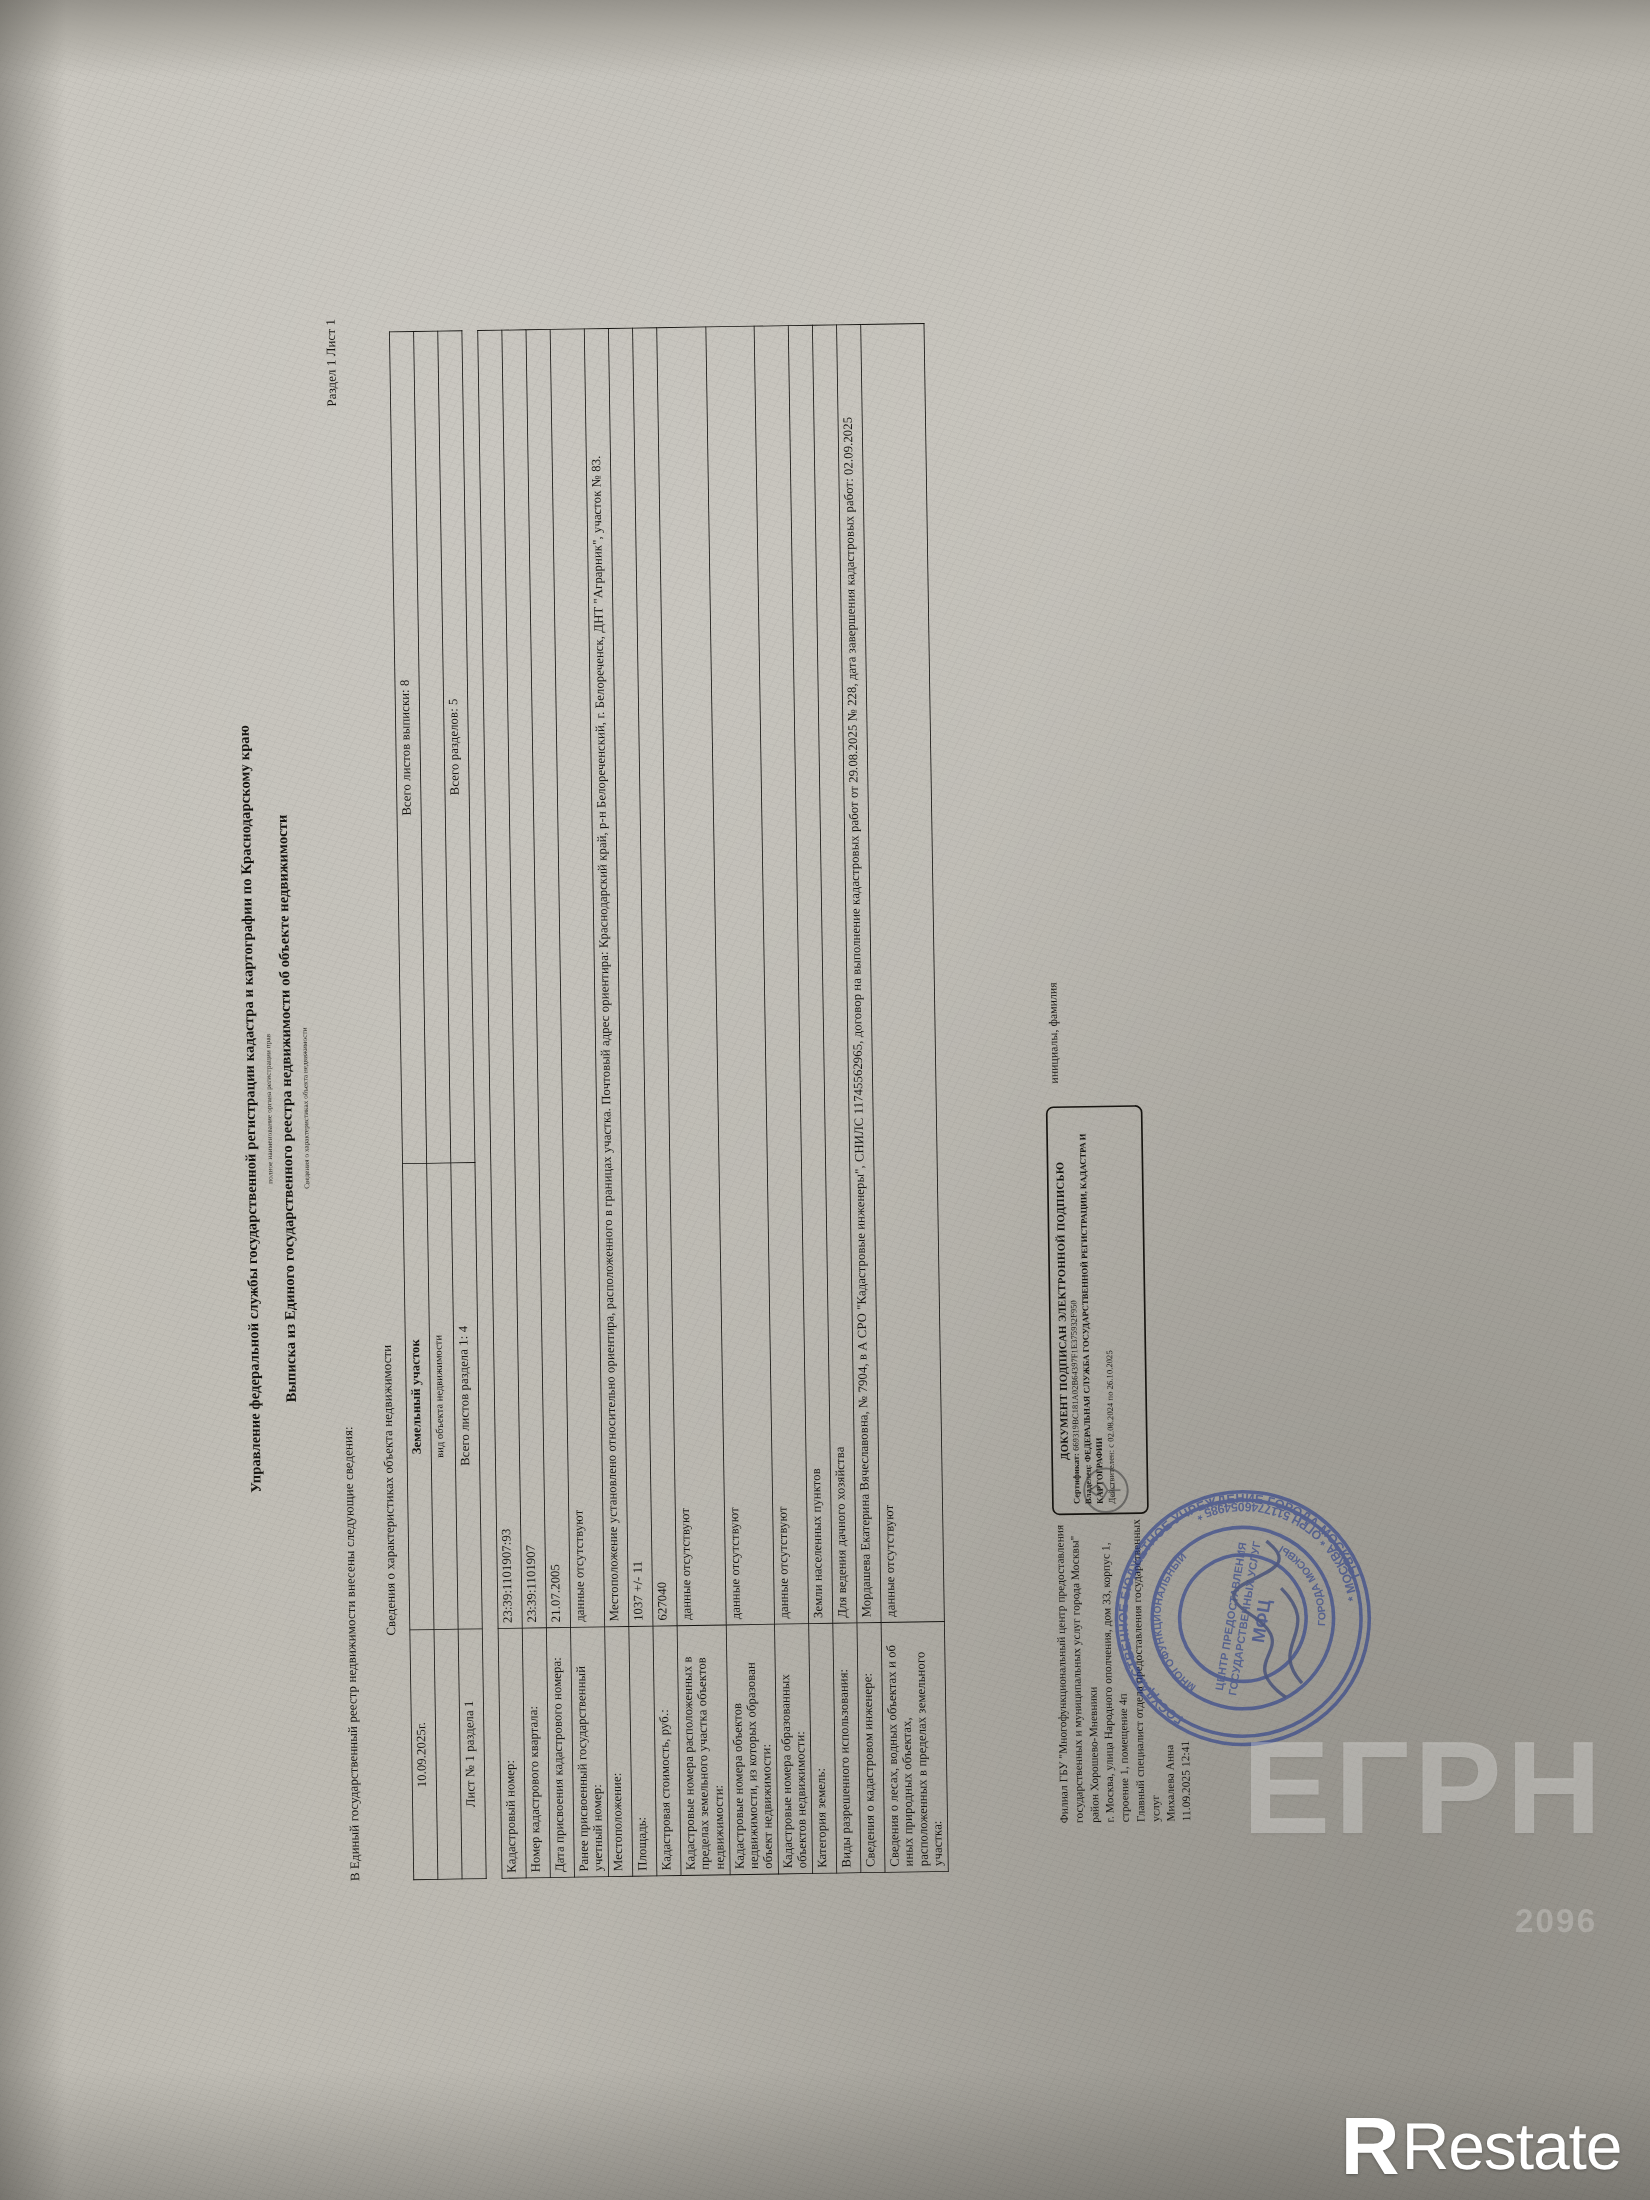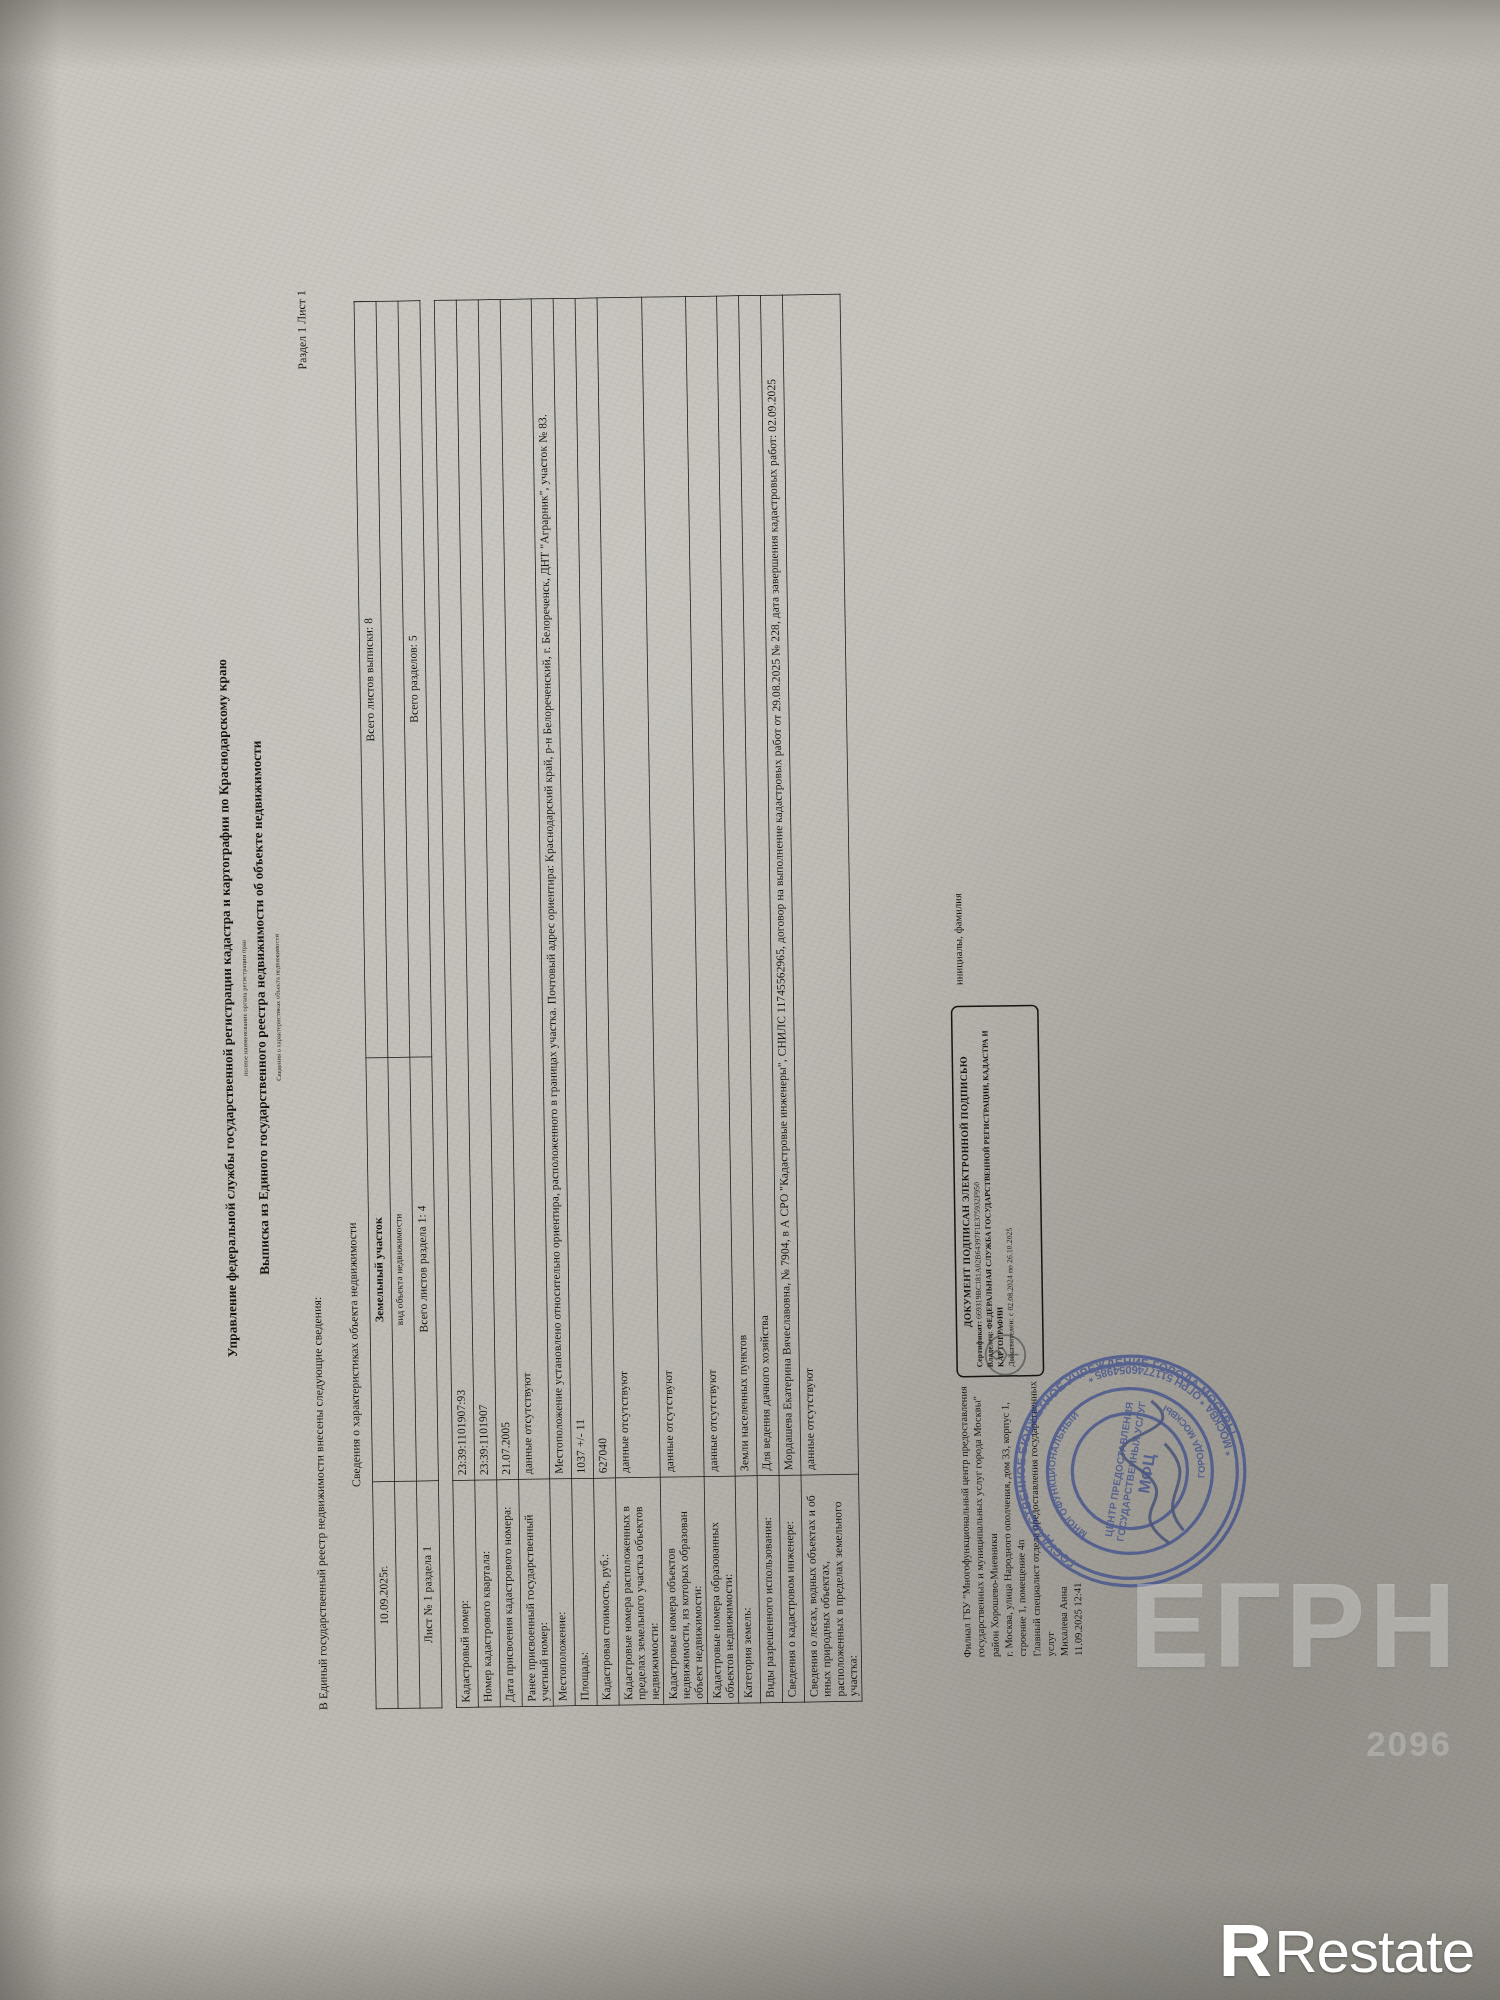--- a/index.html
+++ b/index.html
@@ -134,21 +134,21 @@
     position:absolute;right:40px;bottom:306px;
     font-family:"Liberation Sans",sans-serif;
     font-size:120px;font-weight:700;color:rgba(255,255,255,.30);
     letter-spacing:4px;transform:rotate(0deg);
     text-shadow:0 2px 2px rgba(0,0,0,.05);
     pointer-events:none;
   }
   #wm-num{
     position:absolute;right:48px;bottom:236px;
     font-family:"Liberation Sans",sans-serif;
-    font-size:35px;font-weight:700;color:rgba(255,255,255,.22);
+    font-size:30px;font-weight:700;color:rgba(255,255,255,.22);
     letter-spacing:2px;pointer-events:none;
   }
 
   
   #restate{
     position:absolute;right:26px;bottom:18px;
     display:flex;align-items:center;gap:2px;
     font-family:"Liberation Sans",sans-serif;
     color:#ffffff;
     text-shadow:0 1px 3px rgba(0,0,0,.35);

